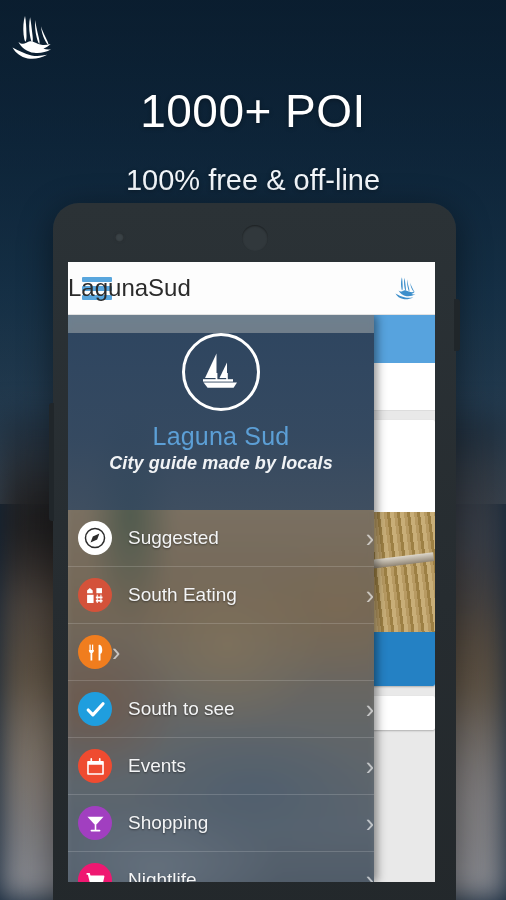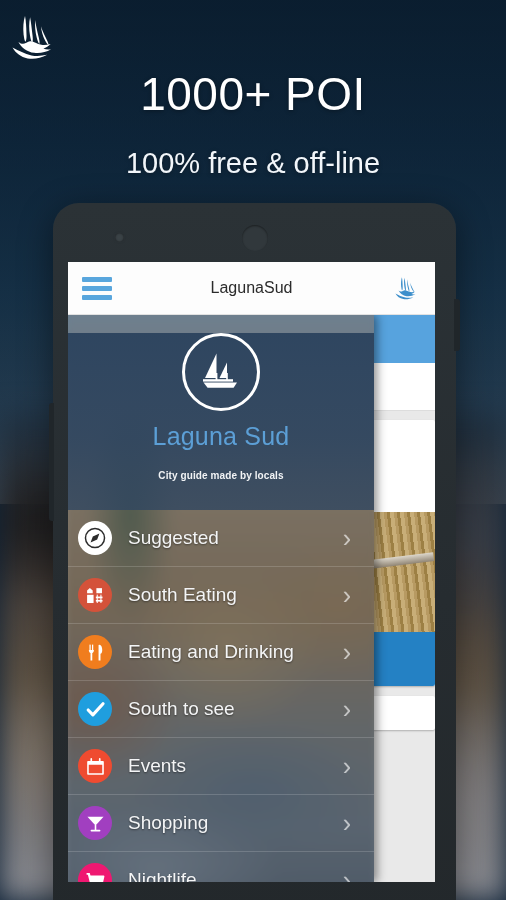--- a/index.html
+++ b/index.html
@@ -31,21 +31,21 @@
   #bg .veil {
     position:absolute; inset:0;
     background:linear-gradient(180deg, rgba(10,28,46,.62) 0%, rgba(12,32,50,.45) 30%, rgba(16,34,52,.18) 52%, rgba(16,34,52,.10) 100%);
   }
 
   
   #hero { position:absolute; left:0; right:0; top:0; text-align:center; z-index:4; }
   .bird-hero { margin:14px auto 0; display:block; }
   .hero-title {
     color:#fff; font-size:46px; font-weight:400; letter-spacing:.5px;
-    margin-top:7px; text-shadow:0 1px 4px rgba(0,0,0,.35);
+    margin-top:24px; text-shadow:0 1px 4px rgba(0,0,0,.35);
   }
   .hero-sub {
     color:#f2f6fa; font-size:29px; font-weight:300; margin-top:26px;
     text-shadow:0 1px 4px rgba(0,0,0,.35);
   }
 
   
   #phone {
     position:absolute; left:53px; top:203px; width:403px; height:720px;
     background:linear-gradient(180deg,#2b3236 0%,#262c30 55%,#23282b 100%);
@@ -80,22 +80,22 @@
   
   .appbar {
     position:relative; height:53px; background:#fdfdfd;
     display:flex; align-items:center; padding:0 14px;
     border-bottom:1px solid #e2e2e2;
     z-index:30;
   }
   .hamburger { width:30px; display:flex; flex-direction:column; gap:4px; cursor:pointer; }
   .hamburger i { display:block; height:5px; border-radius:1px; background:#59a6dd; }
   .appbar-title {
-    position:absolute; left:0; right:0; text-align:center;
-    font-size:16px; color:#2b2b2b; pointer-events:none;
+    position:absolute; left:0; right:0; text-align:left;
+    font-size:24px; color:#2b2b2b; pointer-events:none;
   }
   .appbar-logo { margin-left:auto; }
 
   
   .below { position:relative; height:567px; }
 
   
   .rightpane { position:absolute; inset:0; background:#fff; }
   .rp-blueband { height:48px; background:#57a3de; }
   .searchbar {
@@ -156,25 +156,25 @@
   .drawer-header {
     position:relative; height:177px;
     background:linear-gradient(180deg, rgba(38,62,90,.88) 0%, rgba(42,66,94,.86) 60%, rgba(48,70,96,.80) 100%);
     text-align:center; z-index:2;
   }
   .logo-circle {
     width:78px; height:78px; margin:18px auto 0; border-radius:50%;
     border:3px solid #fff; display:flex; align-items:center; justify-content:center;
   }
   .brand { font-size:25px; color:#5c9fd6; margin-top:11px; letter-spacing:.2px; }
-  .tagline { font-size:10px; color:#f1f3f5; margin-top:19px; font-weight:bold; letter-spacing:.1px; }
+  .tagline { font-size:18px; color:#f1f3f5; margin-top:2px; font-weight:bold; letter-spacing:.1px;font-style:italic; }
 
   .menu { position:relative; z-index:2; }
   .menu-item {
-    display:flex; align-items:center; height:57px; padding:0 23px 0 10px;
+    display:flex; align-items:center; height:57px; padding:0 0 0 10px;
     border-bottom:1px solid rgba(255,255,255,.16); cursor:pointer;
   }
   .mi-icon {
     width:34px; height:34px; border-radius:50%; flex:0 0 34px;
     display:flex; align-items:center; justify-content:center;
   }
   .mi-label {
     margin-left:16px; color:#f4f5f6; font-size:19px; flex:1;
     text-shadow:0 1px 2px rgba(0,0,0,.45);
   }
@@ -328,21 +328,20 @@
             <span class="mi-icon" style="background:#f07d1e">
               <svg width="21" height="21" viewBox="0 0 24 24" aria-hidden="true">
                 <g fill="#ffffff">
                   <rect x="5.1" y="3" width="1.4" height="6.2"></rect>
                   <rect x="8" y="3" width="1.4" height="6.2"></rect>
                   <path d="M4.4 9.2h5.8c0 2-.9 3.1-1.9 3.5v8.3H6.3v-8.3c-1-.4-1.9-1.5-1.9-3.5z"></path>
                   <path d="M16.6 3c1.8 0 3.1 2.6 3.1 6 0 2.5-.8 4-2 4.5v7.5h-2.2V3.3z"></path>
                 </g>
               </svg>
             </span>
-            <span class="mi-label">Eating and Drinking</span>
             <span class="chev">›</span>
           </div>
 
           <div class="menu-item">
             <span class="mi-icon" style="background:#1f9ede">
               <svg width="21" height="21" viewBox="0 0 24 24" aria-hidden="true">
                 <path d="M3.6 12.6 9 18.2 20.6 5.4" fill="none" stroke="#ffffff" stroke-width="3.6" stroke-linecap="round" stroke-linejoin="round"></path>
               </svg>
             </span>
             <span class="mi-label">South to see</span>

